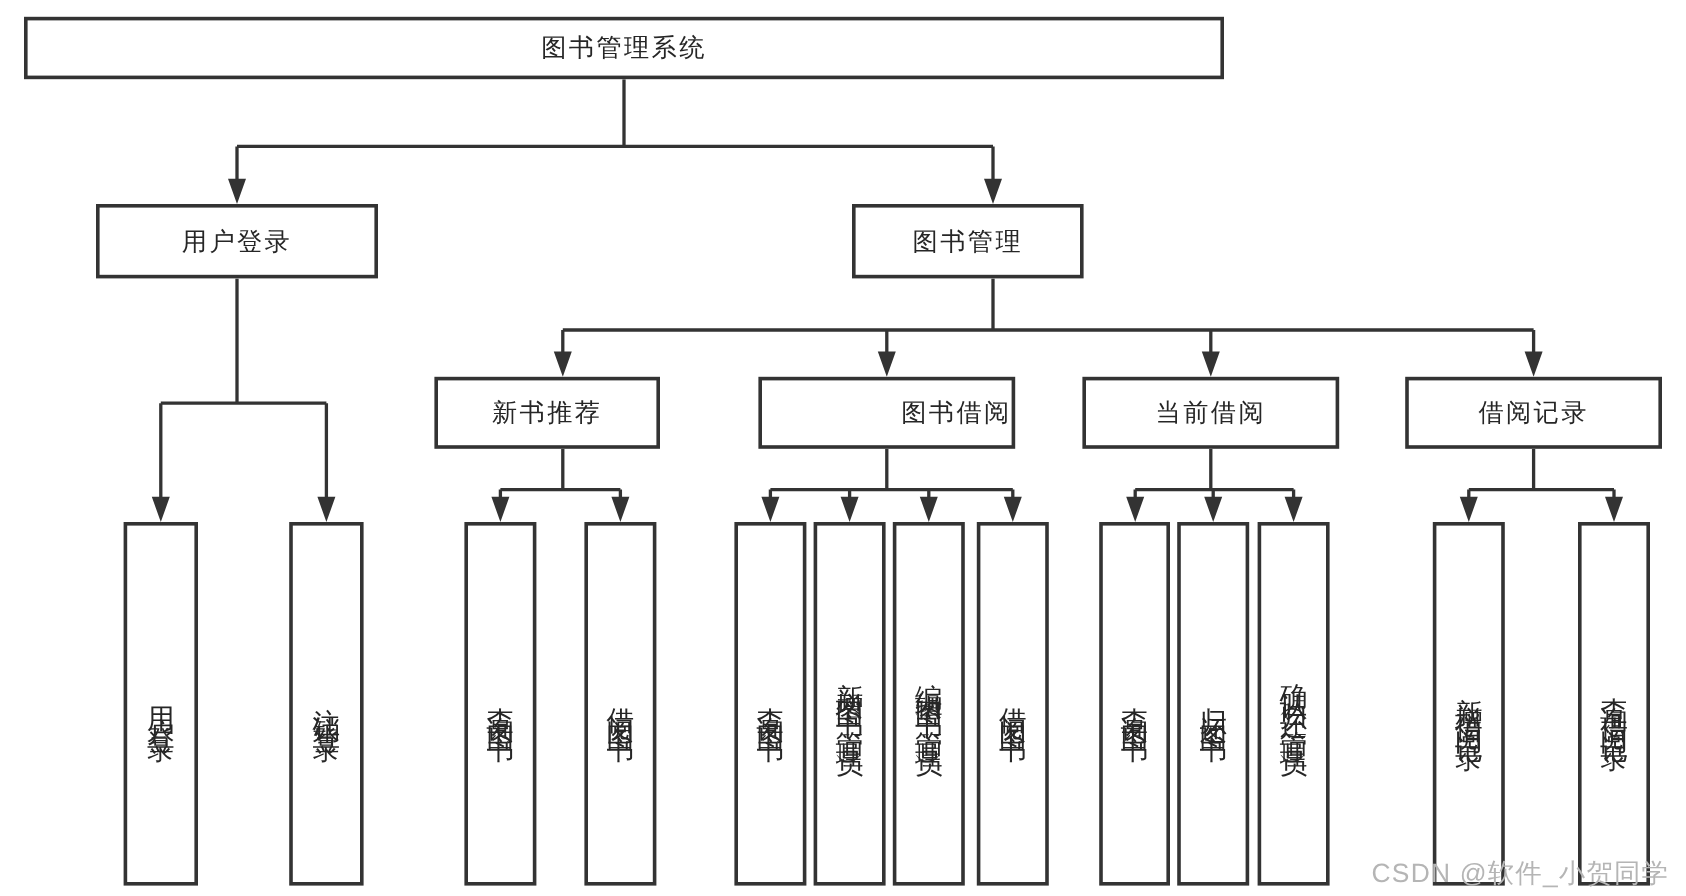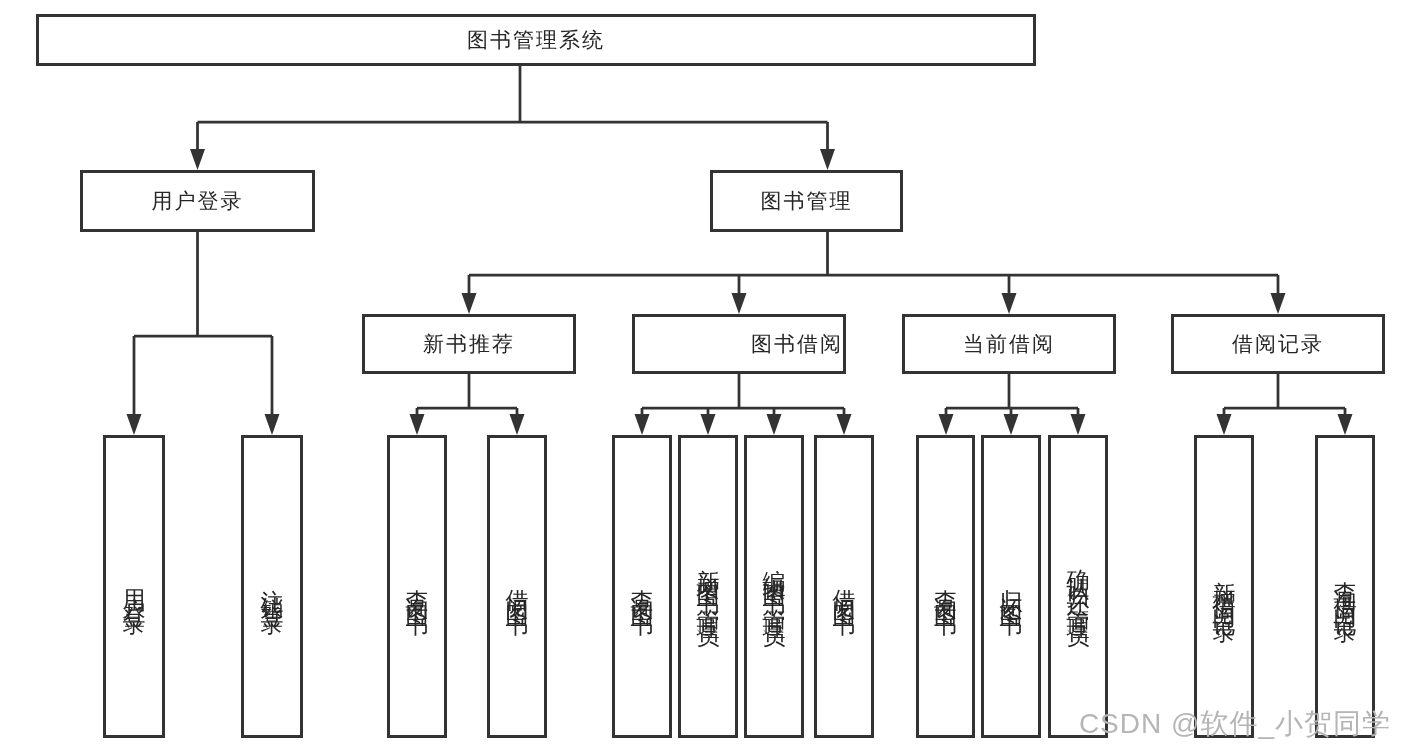--- a/index.html
+++ b/index.html
@@ -38,24 +38,24 @@
   .h { font-size: 21px; letter-spacing: 2px; white-space: nowrap; }
   .v .vlabel {
     writing-mode: vertical-rl;
     text-orientation: mixed;
     font-size: 23px;
     letter-spacing: 8px;
     line-height: 1;
     white-space: nowrap;
   }
   
-  .n-root        { left: 20px;   top: 14px;  width: 1000px; height: 52px; margin-left: 16px; }
+  .n-root        { left: 20px;   top: 14px;  width: 1000px; height: 52px; }
   .n-user-login  { left: 80px;   top: 170px; width: 235px;  height: 62px; }
   .n-book-mgmt   { left: 710px;  top: 170px; width: 193px;  height: 62px; }
-  .n-new-books   { left: 362px;  top: 314px; width: 214px;  height: 60px; }
+  .n-new-books   { left: 362px;  top: 314px; width: 188px;  height: 60px; }
   .n-book-borrow { left: 632px;  top: 314px; width: 214px;  height: 60px; justify-content: flex-end; }
   .n-current     { left: 902px;  top: 314px; width: 214px;  height: 60px; }
   .n-records     { left: 1171px; top: 314px; width: 214px;  height: 60px; }
   .leaf          { top: 435px; height: 303px; }
   .l1  { left: 103px;  width: 62px; }
   .l2  { left: 241px;  width: 62px; }
   .l3  { left: 387px;  width: 60px; }
   .l4  { left: 487px;  width: 60px; }
   .l5  { left: 612px;  width: 60px; }
   .l6  { left: 678px;  width: 60px; }
@@ -63,21 +63,21 @@
   .l8  { left: 814px;  width: 60px; }
   .l9  { left: 916px;  width: 59px; }
   .l10 { left: 981px;  width: 60px; }
   .l11 { left: 1048px; width: 60px; }
   .l12 { left: 1194px; width: 60px; }
   .l13 { left: 1315px; width: 60px; }
   .watermark {
     position: absolute;
     right: 14px;
     bottom: 4px;
-    font-size: 28px;
+    font-size: 22px;
     color: var(--watermark);
     letter-spacing: 1px;
     z-index: 5;
     white-space: nowrap;
   }
 </style>
 </head>
 <body>
 
 <div class="canvas">

